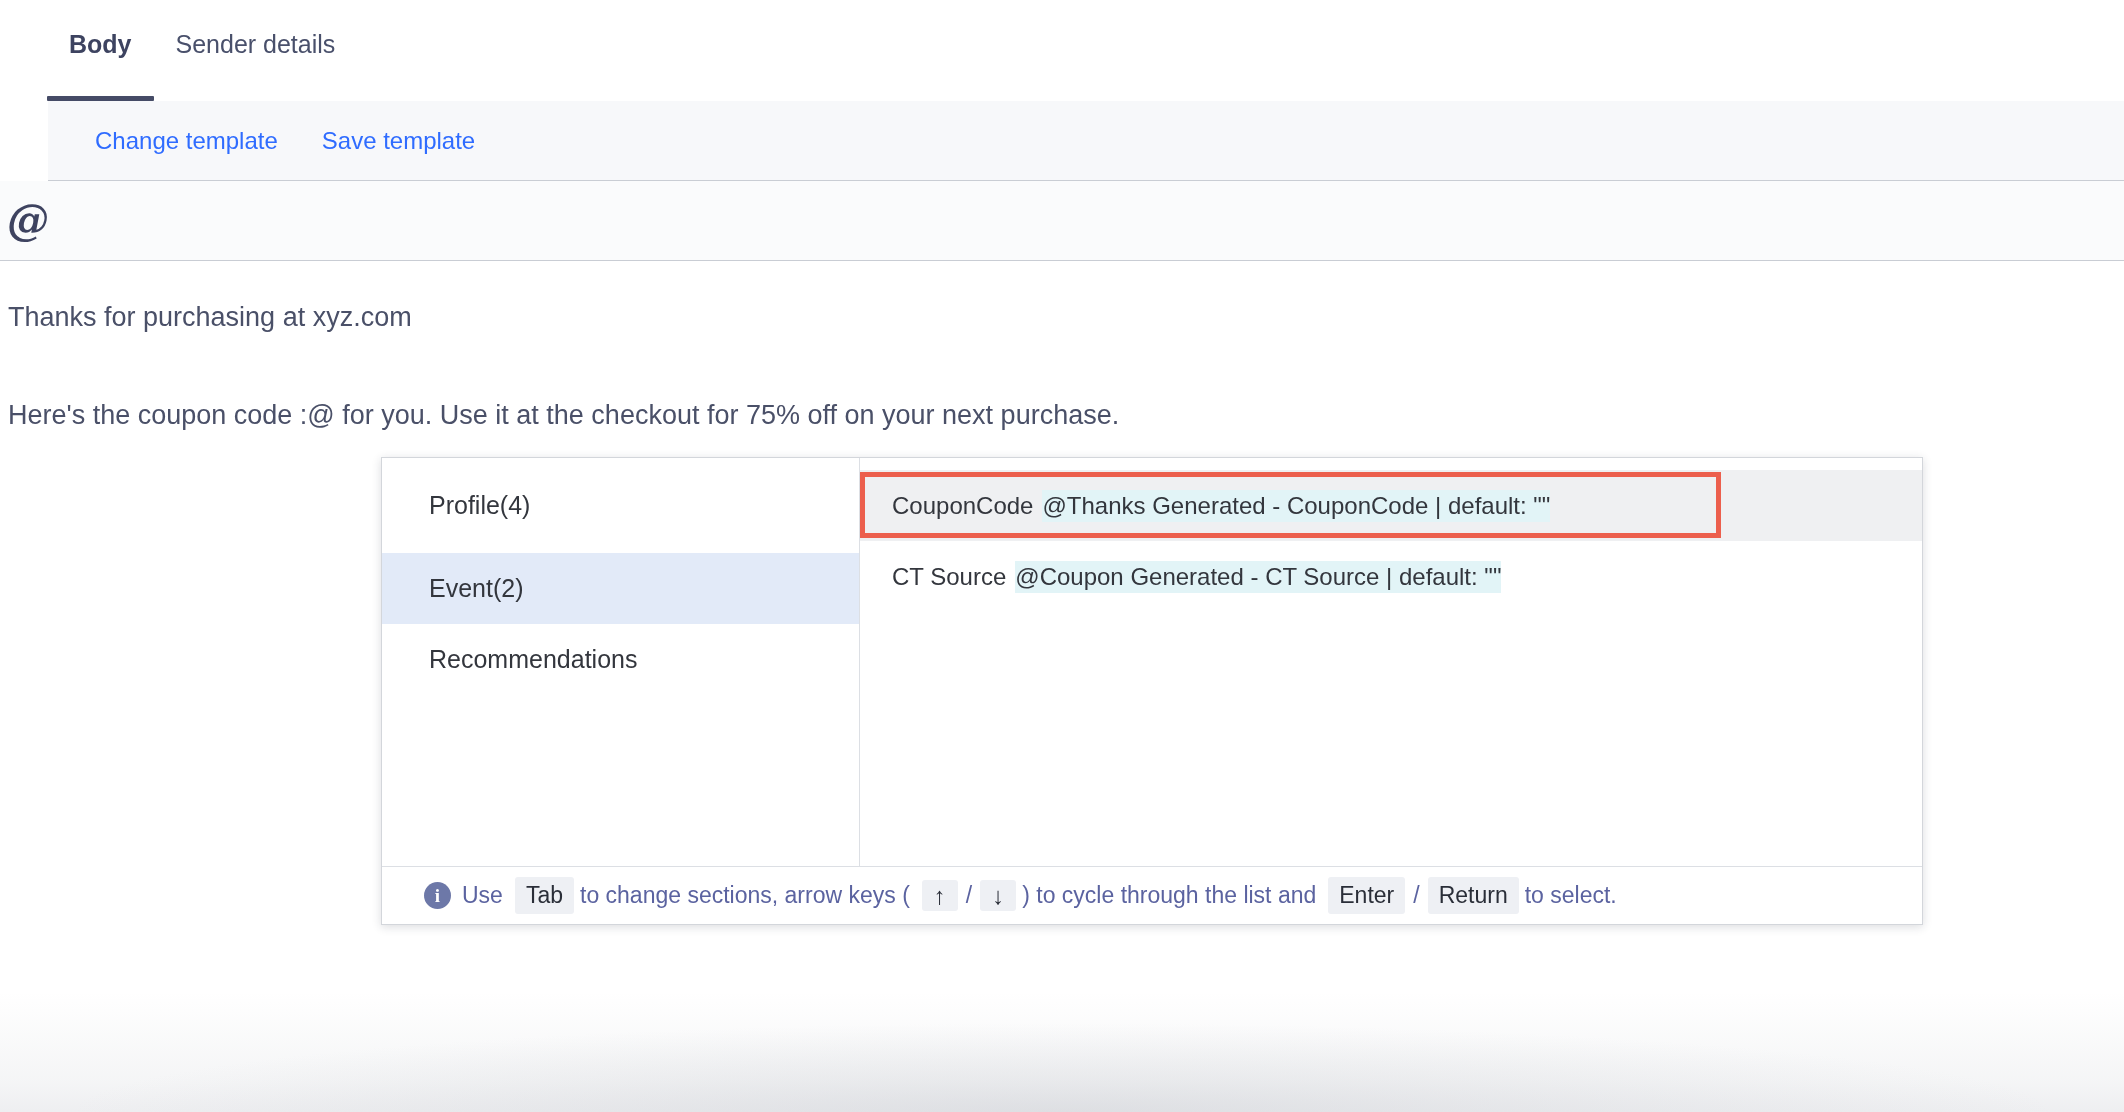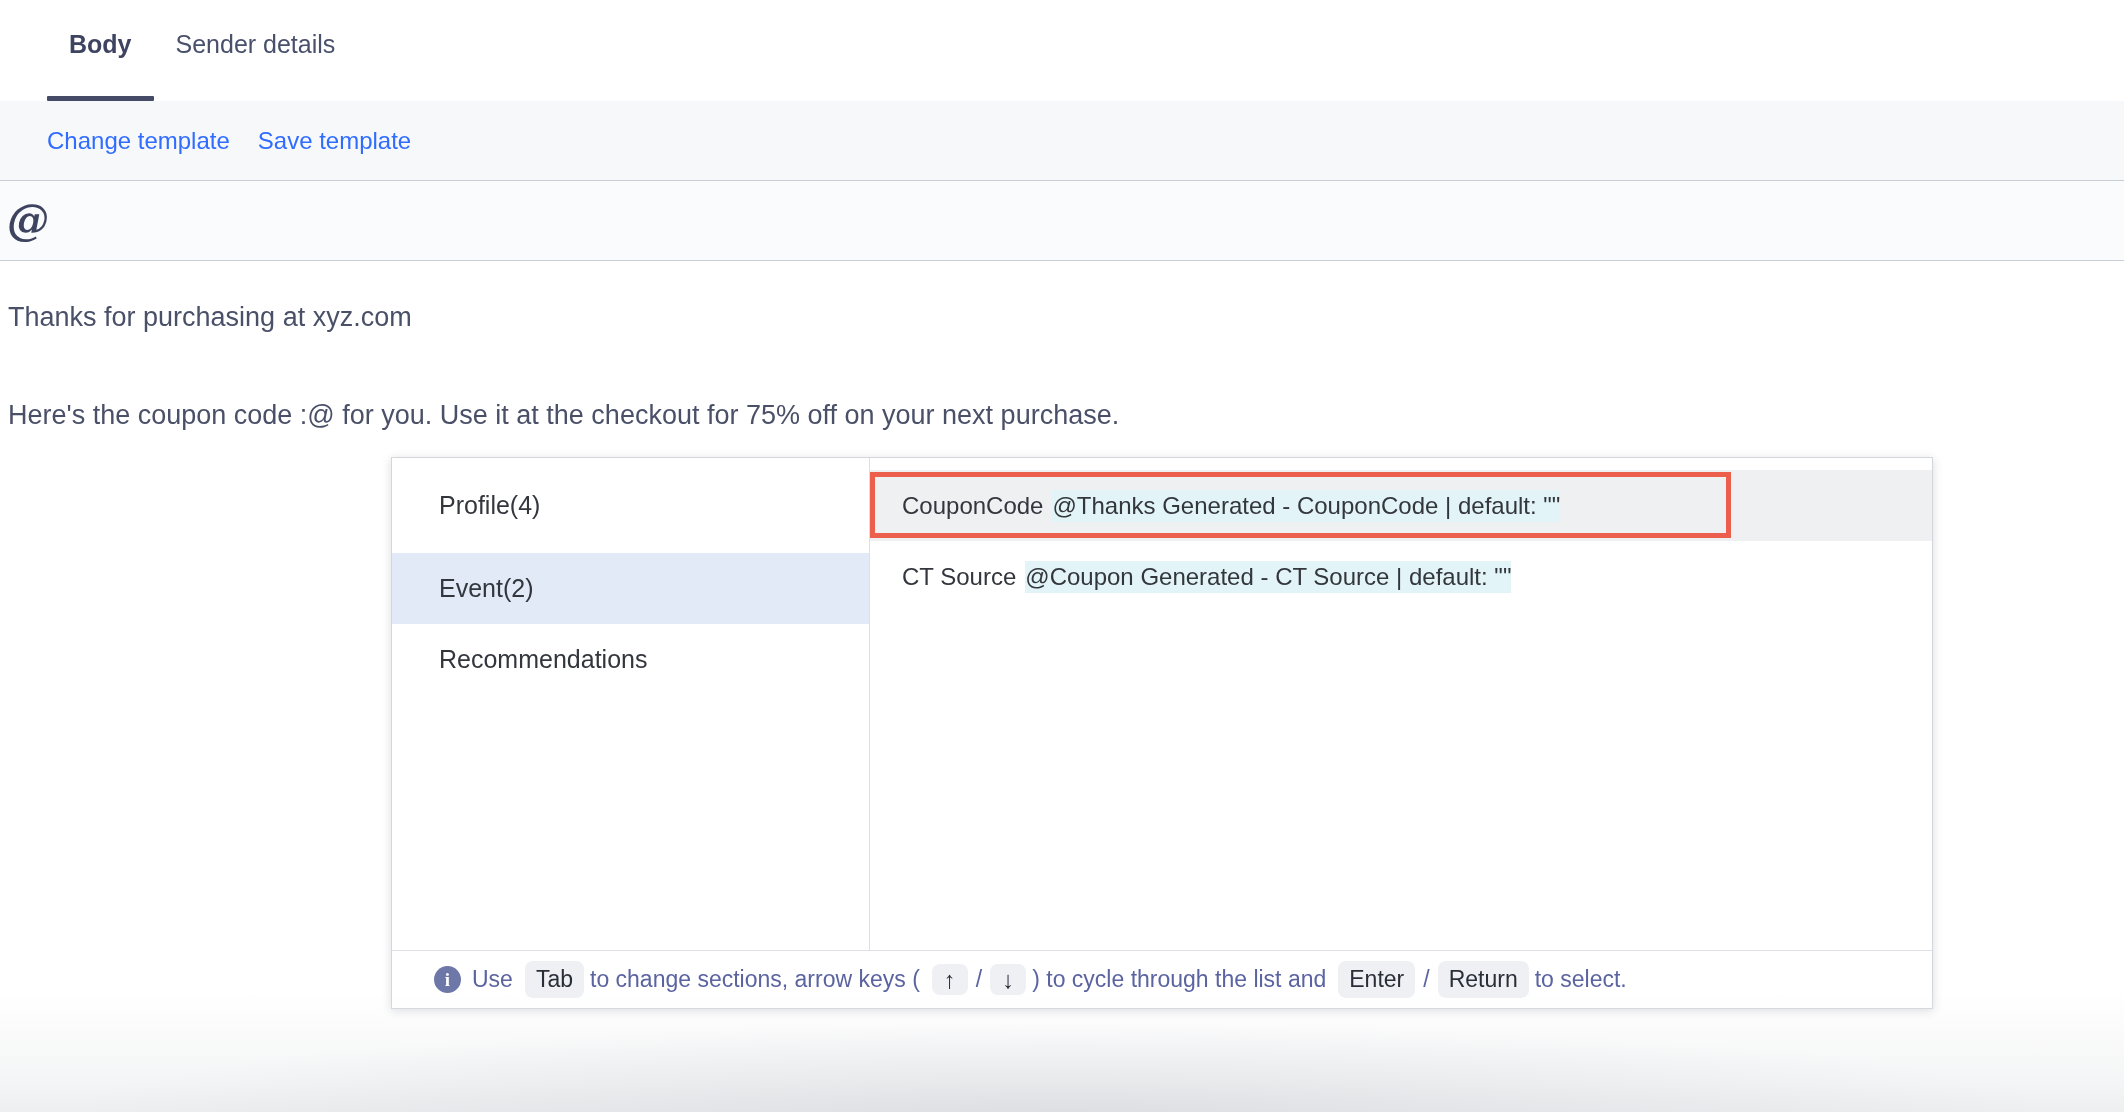--- a/index.html
+++ b/index.html
@@ -52,21 +52,22 @@
 
   
   .actionbar {
     height: 80px;
     background: #f7f8fa;
     border-bottom: 1px solid #c9cdd4;
     display: flex;
     align-items: center;
     padding-left: 47px;
     box-sizing: border-box;
-    gap: 28px;
+    gap: 44px;
+    margin-left: 48px;
   }
   .action-link {
     font-size: 24px;
     color: #2f6cff;
     cursor: pointer;
     white-space: nowrap;
   }
 
   
   .toolbar {
@@ -105,24 +106,24 @@
     line-height: 1.05;
     white-space: nowrap;
   }
   .body-line.second {
     margin-top: 70px;
   }
 
   
   .popup {
     position: absolute;
-    left: 391px;
+    left: 381px;
     top: 457px;
     width: 1542px;
-    height: 552px;
+    height: 468px;
     background: #ffffff;
     border: 1px solid #d3d6db;
     box-shadow: 0 2px 9px rgba(30,35,55,0.16);
     box-sizing: border-box;
     display: flex;
     flex-direction: column;
   }
   .popup-cols {
     flex: 1;
     display: flex;
@@ -221,21 +222,21 @@
     margin-right: 11px;
     flex-shrink: 0;
   }
   .hint-text { margin-right: 6px; }
   .keycap {
     background: #eef0f4;
     color: #2a2e38;
     padding: 5px 11px;
     margin: 0 6px;
     font-size: 23px;
-    border-radius: 8px;
+    border-radius: 3px;
     display: inline-block;
     line-height: 1.15;
   }
   .keycap.arrow { padding: 2px 12px; font-size: 24px; }
   .sep { margin: 0 2px; color: #5b63a0; }
 
   
   .bottom-shade {
     position: absolute;
     left: 0;

